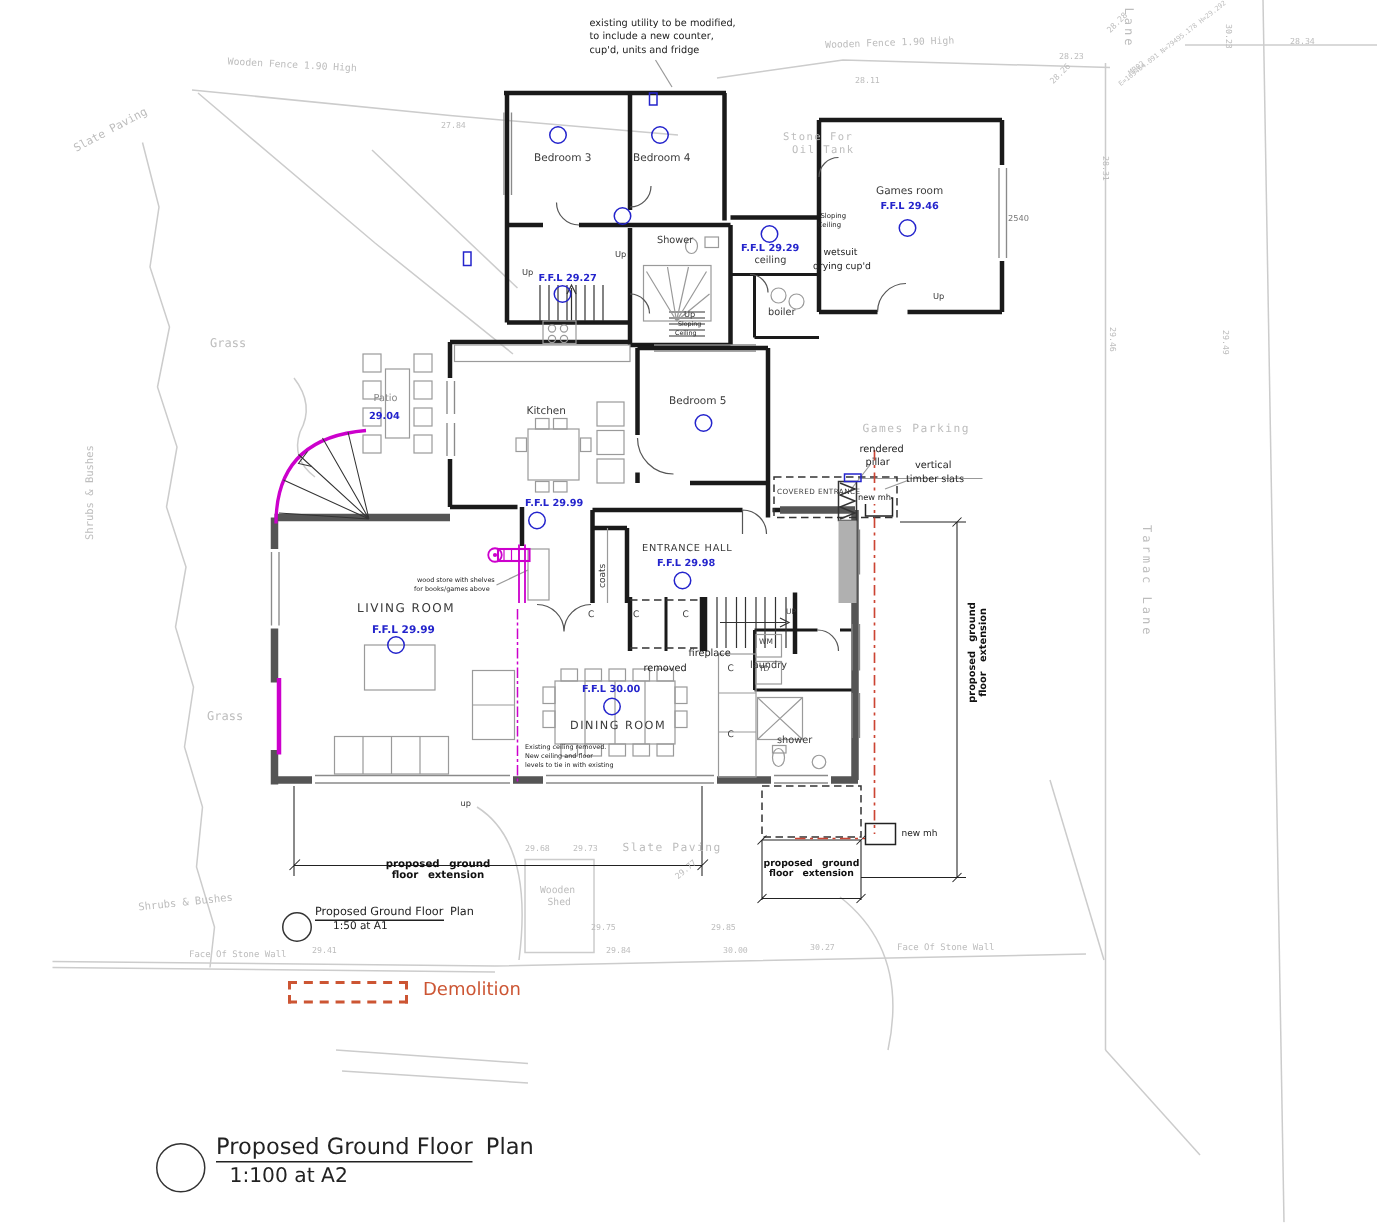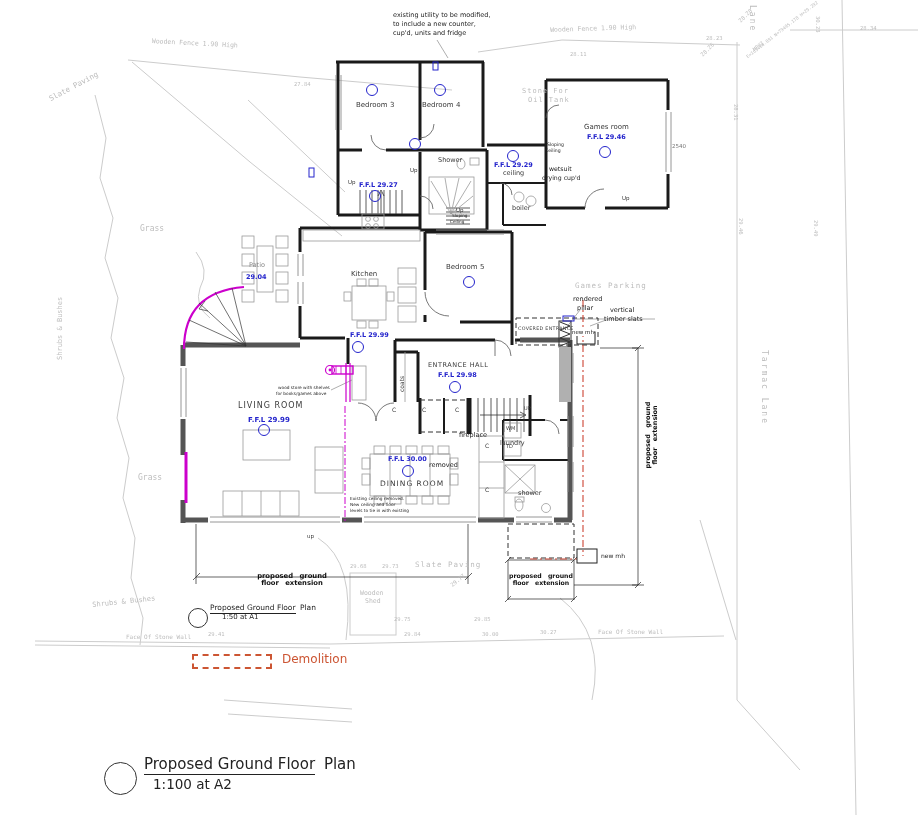--- a/index.html
+++ b/index.html
@@ -359,21 +359,21 @@
 <div class="L note" style="left:393px;top:12px;font-size:6.5px;">existing utility to be modified,</div>
 <div class="L note" style="left:393px;top:21px;font-size:6.5px;">to include a new counter,</div>
 <div class="L note" style="left:393px;top:30px;font-size:6.5px;">cup'd, units and fridge</div>
 <div class="L note" style="left:549px;top:166px;font-size:6.2px;">wetsuit</div>
 <div class="L note" style="left:542px;top:175px;font-size:6.2px;">drying cup'd</div>
 <div class="L note" style="left:547px;top:143px;font-size:4.6px;">Sloping</div>
 <div class="L note" style="left:545px;top:149px;font-size:4.6px;">Ceiling</div>
 <div class="L note" style="left:452px;top:214px;font-size:4.2px;">Sloping</div>
 <div class="L note" style="left:450px;top:220px;font-size:4.2px;">Ceiling</div>
 <div class="L note" style="left:431px;top:432px;font-size:6.5px;padding-left:28px;">fireplace</div>
-<div class="L note" style="left:429px;top:462px;font-size:6.5px;">removed</div>
+<div class="L note" style="left:429px;top:442px;font-size:6.5px;">removed</div>
 <div class="L note" style="left:278px;top:386px;font-size:4.3px;">wood store with shelves</div>
 <div class="L note" style="left:276px;top:392px;font-size:4.3px;">for books/games above</div>
 <div class="L note" style="left:350px;top:497px;font-size:4.3px;">Existing ceiling removed.</div>
 <div class="L note" style="left:350px;top:503px;font-size:4.3px;">New ceiling and floor</div>
 <div class="L note" style="left:350px;top:509px;font-size:4.3px;">levels to tie in with existing</div>
 <div class="L note" style="left:573px;top:296px;font-size:6.5px;">rendered</div>
 <div class="L note" style="left:577px;top:305px;font-size:6.5px;">pillar</div>
 <div class="L note" style="left:610px;top:307px;font-size:6.5px;">vertical</div>
 <div class="L note" style="left:604px;top:316px;font-size:6.5px;">timber slats</div>
 <div class="L note" style="left:572px;top:330px;font-size:5.5px;background:#fff;">new mh</div>

